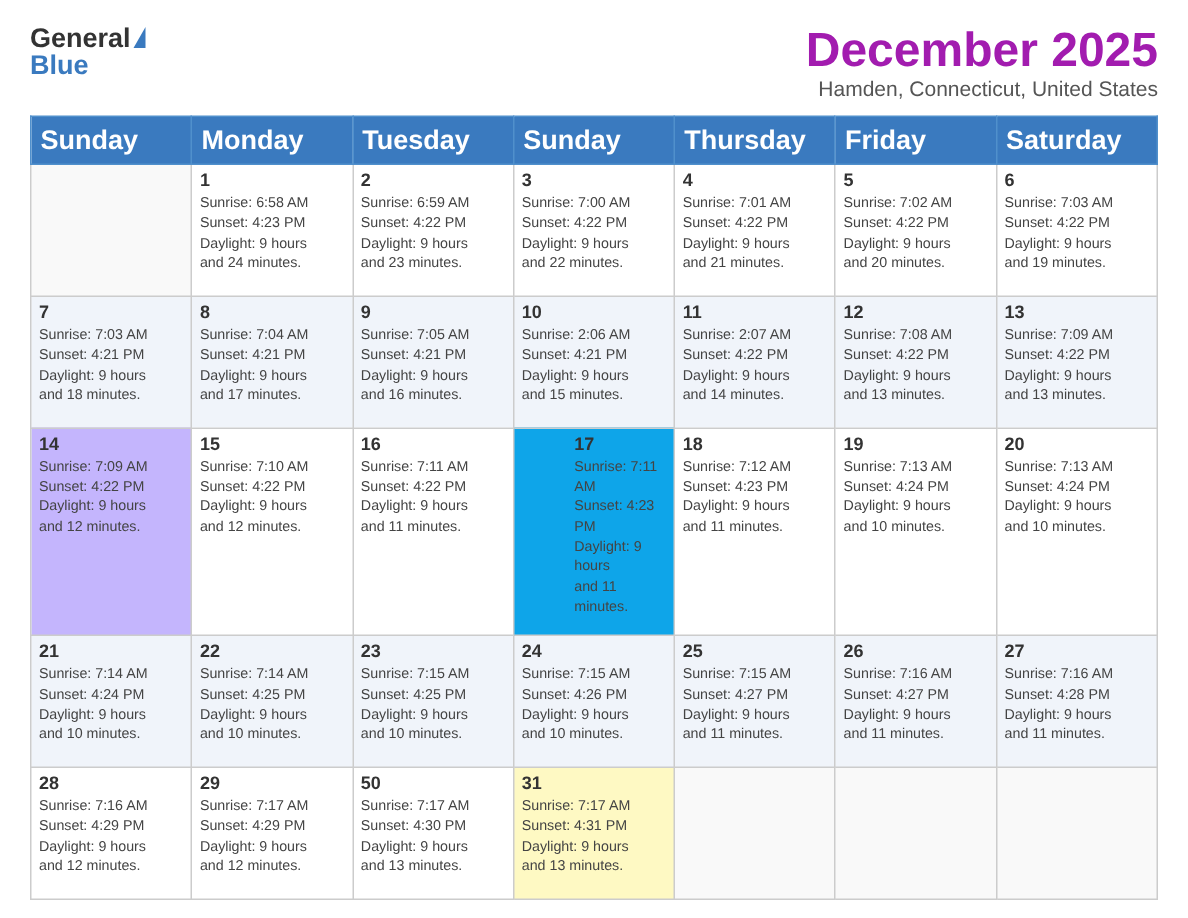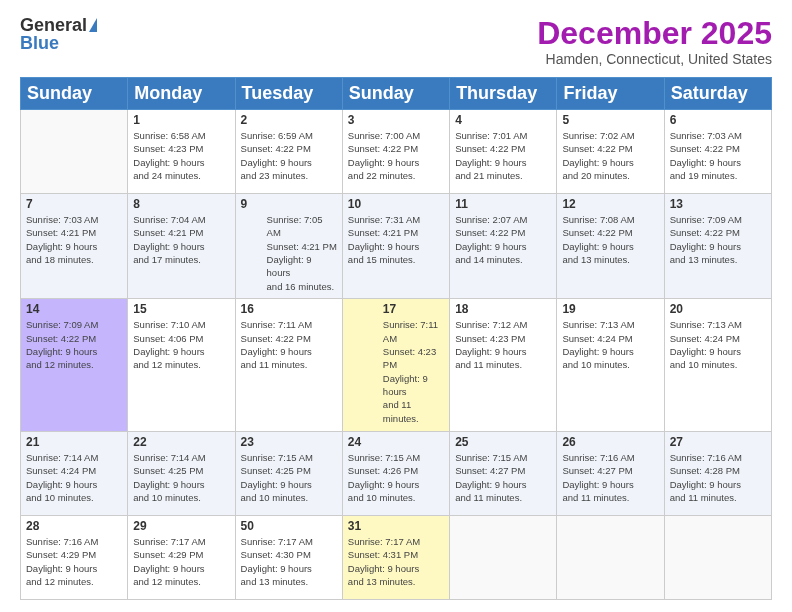--- a/index.html
+++ b/index.html
@@ -190,28 +190,28 @@
           </td>
           <td style="background: rgb(240, 244, 250);">
             <span class="day-num">8</span>
             <div class="day-info" style="white-space: pre-line;">Sunrise: 7:04 AM
 Sunset: 4:21 PM
 Daylight: 9 hours
 and 17 minutes.</div>
           </td>
           <td style="background: rgb(240, 244, 250);">
             <span class="day-num">9</span>
-            <div class="day-info" style="white-space: pre-line; margin-left: 26px;">Sunrise: 7:05 AM
+            <div class="day-info" style="white-space: pre-line;">Sunrise: 7:05 AM
 Sunset: 4:21 PM
 Daylight: 9 hours
 and 16 minutes.</div>
           </td>
           <td style="background: rgb(240, 244, 250); margin-left: 12px;">
             <span class="day-num">10</span>
-            <div class="day-info" style="white-space: pre-line;">Sunrise: 7:31 AM
+            <div class="day-info" style="white-space: pre-line;">Sunrise: 2:06 AM
 Sunset: 4:21 PM
 Daylight: 9 hours
 and 15 minutes.</div>
           </td>
           <td style="background: rgb(240, 244, 250);">
             <span class="day-num">11</span>
             <div class="day-info" style="white-space: pre-line;">Sunrise: 2:07 AM
 Sunset: 4:22 PM
 Daylight: 9 hours
 and 14 minutes.</div>
@@ -235,32 +235,32 @@
           <td style="background: #c4b5fd;">
             <span class="day-num">14</span>
             <div class="day-info" style="white-space: pre-line;">Sunrise: 7:09 AM
 Sunset: 4:22 PM
 Daylight: 9 hours
 and 12 minutes.</div>
           </td>
           <td style="background: rgb(255, 255, 255);">
             <span class="day-num">15</span>
             <div class="day-info" style="white-space: pre-line;">Sunrise: 7:10 AM
-Sunset: 4:06 PM
+Sunset: 4:22 PM
 Daylight: 9 hours
 and 12 minutes.</div>
           </td>
           <td style="background: rgb(255, 255, 255);">
             <span class="day-num">16</span>
             <div class="day-info" style="white-space: pre-line;">Sunrise: 7:11 AM
 Sunset: 4:22 PM
 Daylight: 9 hours
 and 11 minutes.</div>
           </td>
-          <td style="background: #fef9c3; padding-left: 40px;">
+          <td style="background: #0ea5e9; padding-left: 40px;">
             <span class="day-num">17</span>
             <div class="day-info" style="white-space: pre-line;">Sunrise: 7:11 AM
 Sunset: 4:23 PM
 Daylight: 9 hours
 and 11 minutes.</div>
           </td>
           <td style="background: rgb(255, 255, 255);">
             <span class="day-num">18</span>
             <div class="day-info" style="white-space: pre-line;">Sunrise: 7:12 AM
 Sunset: 4:23 PM

